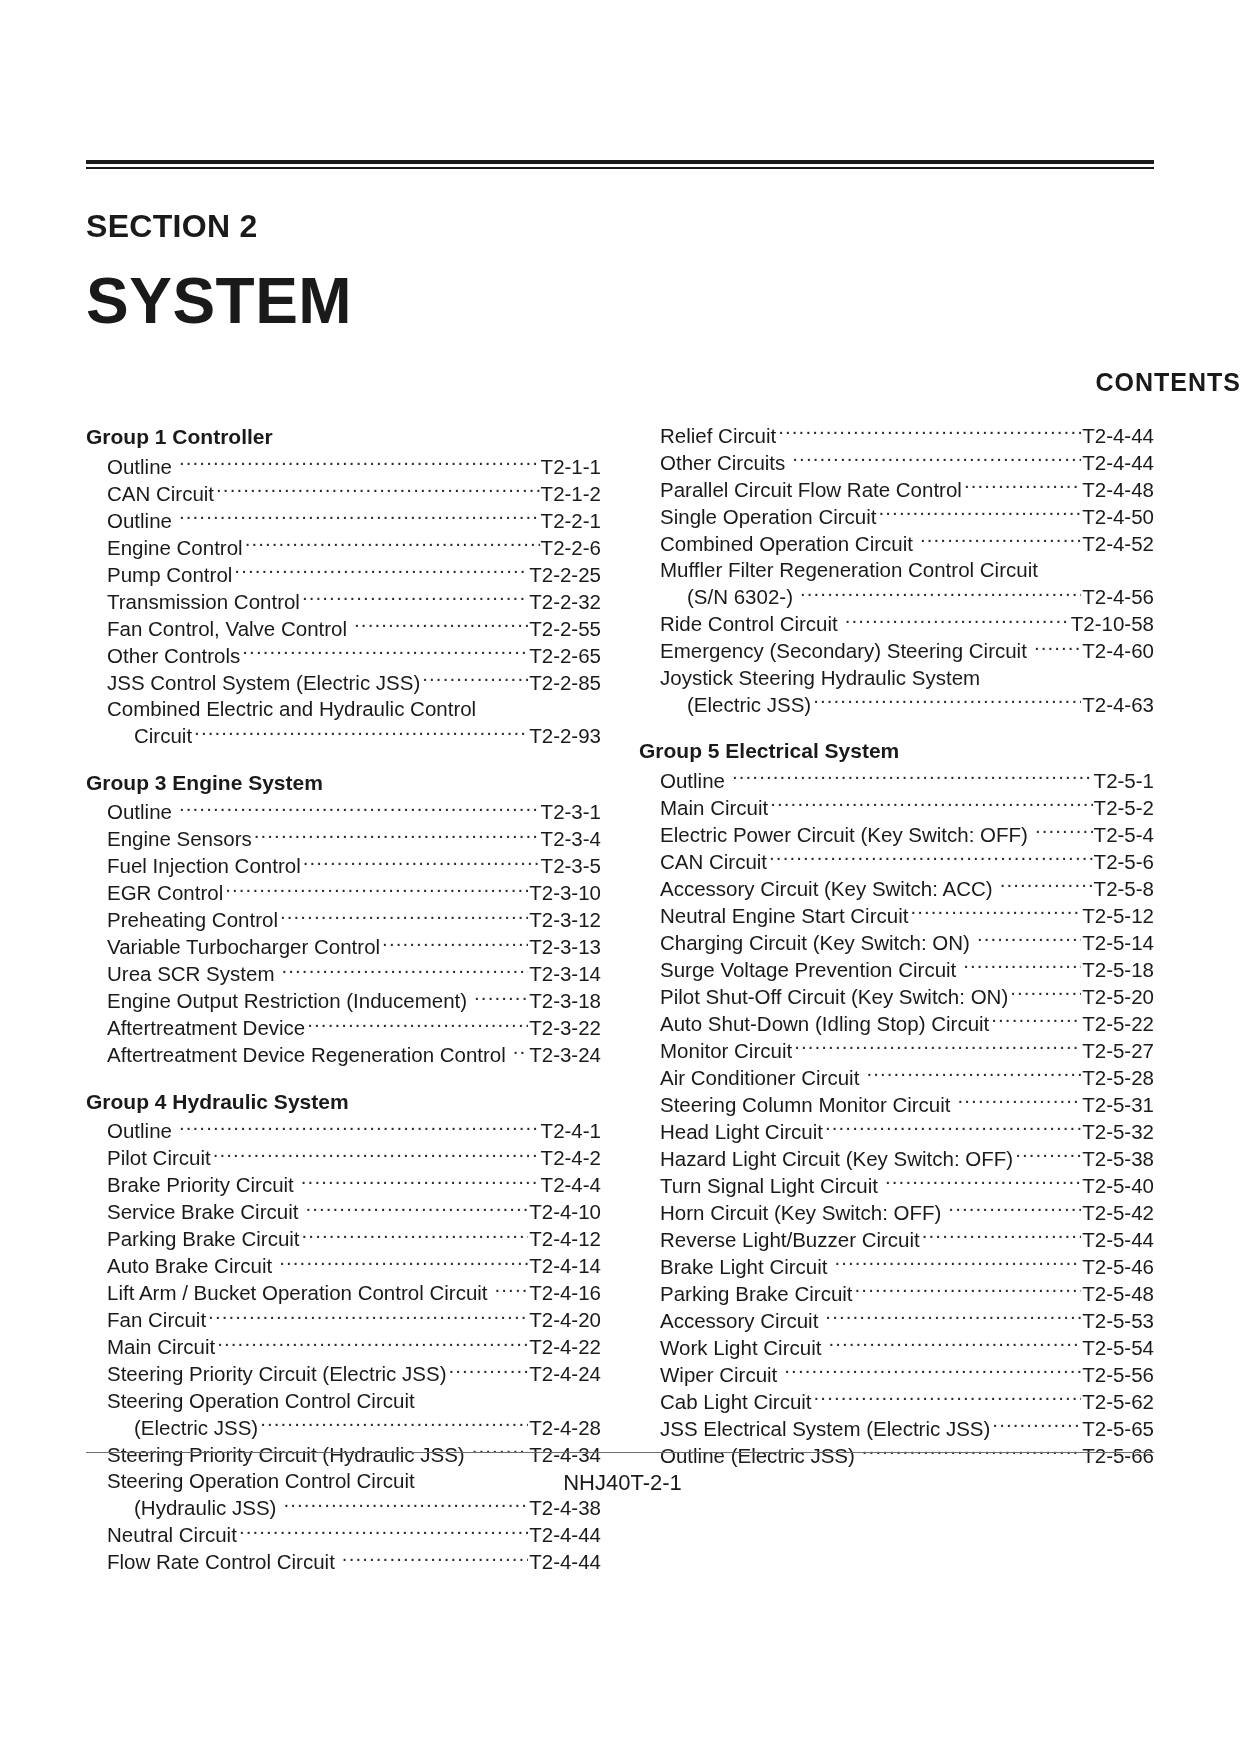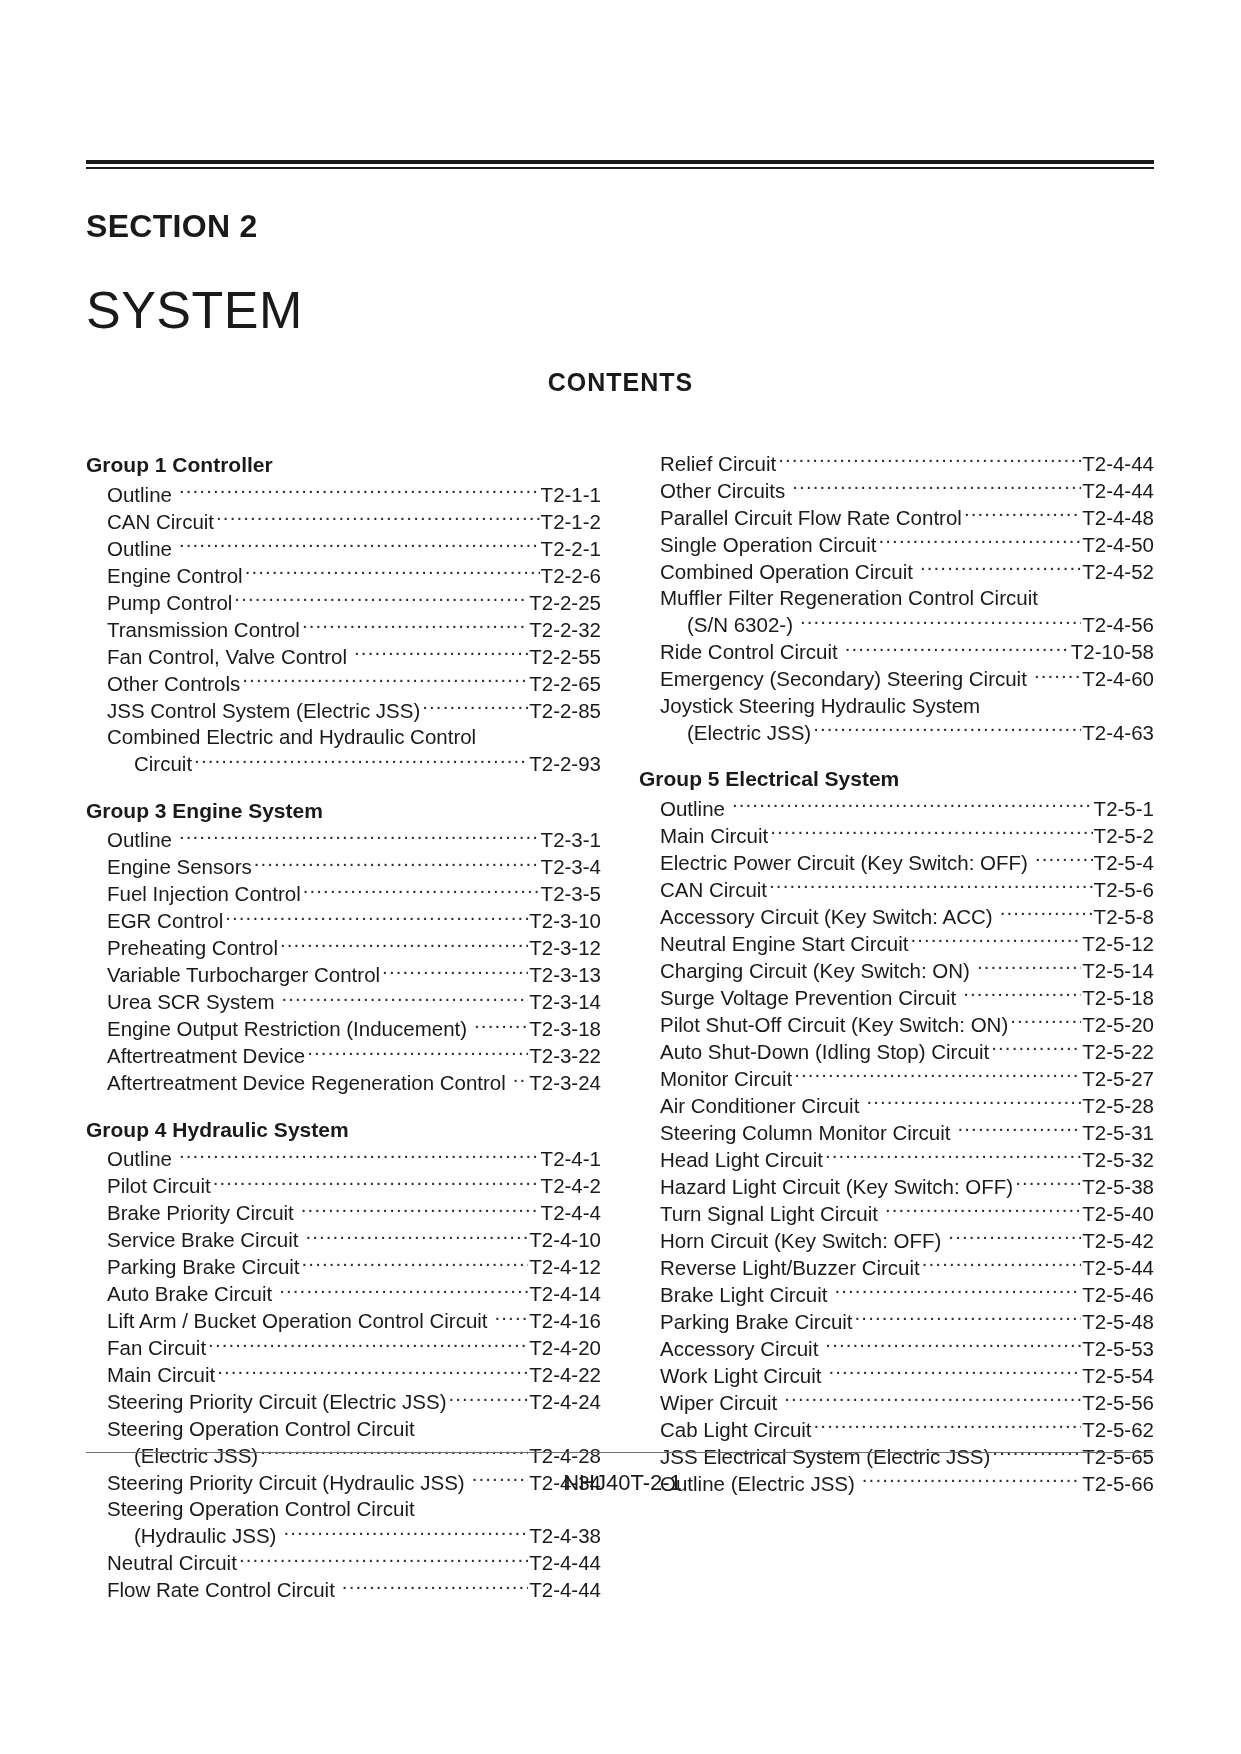--- a/index.html
+++ b/index.html
@@ -49,45 +49,44 @@
     position: absolute;
     left: 86px;
     top: 208px;
     font-size: 32px;
     font-weight: bold;
     letter-spacing: 0.3px;
   }
   .section-title {
     position: absolute;
     left: 86px;
-    top: 280px;
-    font-size: 52px;
-    font-weight: normal;
+    top: 264px;
+    font-size: 64px;
+    font-weight: bold;
     letter-spacing: 0.5px;
   }
   .contents-title {
     position: absolute;
     left: 0;
     top: 368px;
     width: 1241px;
-    text-align: center;
+    text-align: right;
     font-size: 25px;
     font-weight: bold;
     letter-spacing: 1px;
   }
 
   
   .toc {
     position: absolute;
     left: 86px;
     top: 422px;
     width: 1068px;
     display: flex;
     gap: 38px;
-    margin-top: 28px;
   }
   .col {
     width: 515px;
     flex: 0 0 515px;
   }
 
   .group-head {
     font-size: 21px;
     font-weight: bold;
     margin: 0 0 1px 0;

